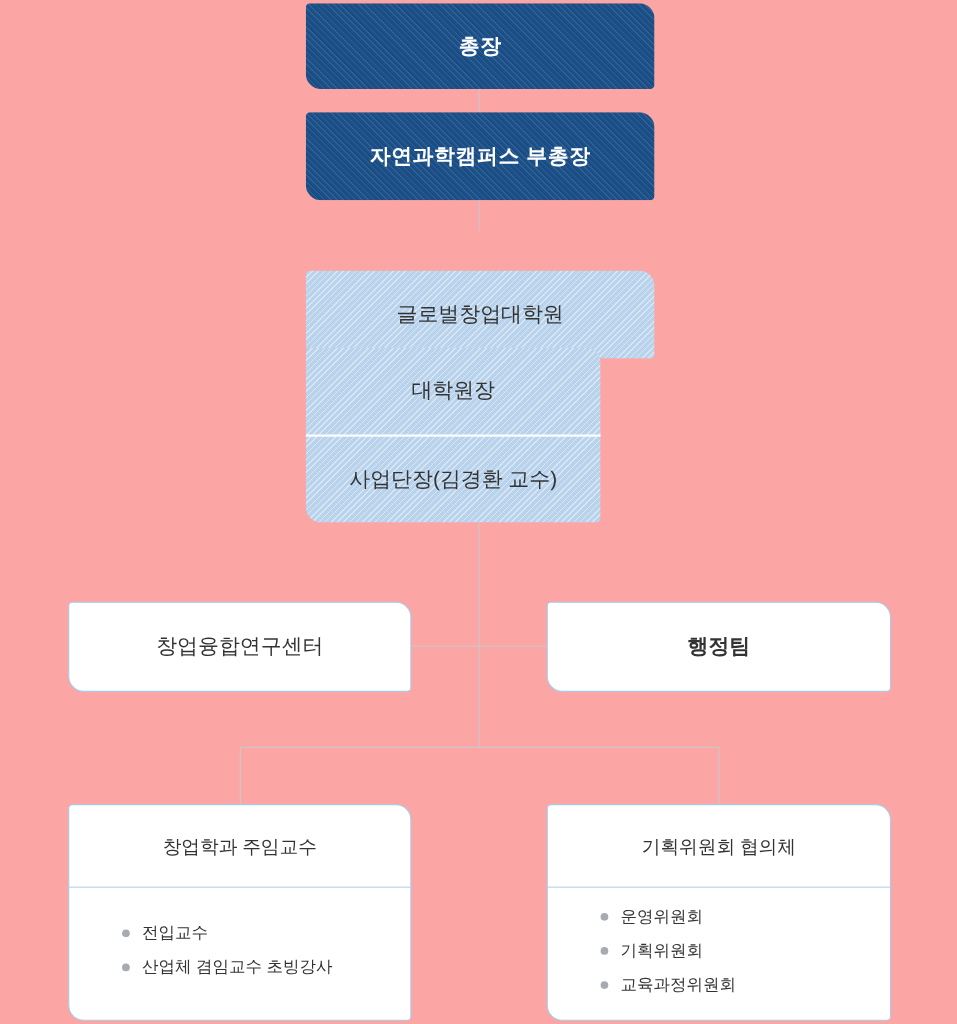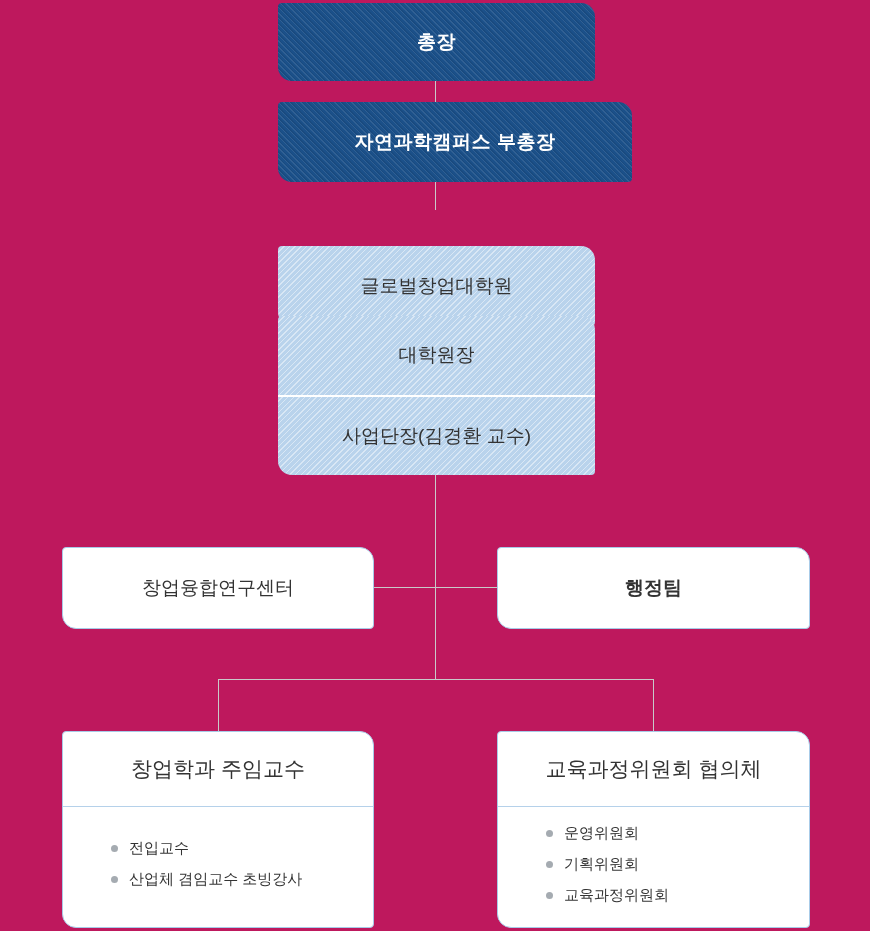--- a/index.html
+++ b/index.html
@@ -13,21 +13,21 @@
     --divider-light: #b5d1ea;
   }
   * { margin: 0; padding: 0; box-sizing: border-box; }
   html, body { background: #ffffff; }
   body { font-family: "Liberation Sans", "DejaVu Sans", sans-serif; }
 
   .canvas {
     position: relative;
     width: 870px;
     height: 931px;
-    background: #be185d;
+    background: #fca5a5;
     overflow: hidden;
   }
 
   .box {
     position: absolute;
     display: flex;
     align-items: center;
     justify-content: center;
     text-align: center;
     border-radius: 4px 14px 4px 14px;
@@ -76,23 +76,24 @@
     flex-direction: column;
     align-items: stretch;
     justify-content: flex-start;
     text-align: left;
   }
   .detail-title {
     height: 75px;
     display: flex;
     align-items: center;
     justify-content: center;
-    font-size: 21px;
+    font-size: 17px;
     color: var(--text-dark);
     border-bottom: 1px solid var(--divider-light);
+    font-family: Liberation Serif, serif;
   }
   .detail-list {
     flex: 1;
     display: flex;
     flex-direction: column;
     justify-content: center;
     gap: 12px;
     padding: 4px 10px 10px 48px;
   }
   .detail-item {
@@ -126,29 +127,29 @@
   <div class="line h" style="left:374px; top:587px; width:62px;"></div>
   <div class="line h" style="left:436px; top:587px; width:61px;"></div>
   <div class="line h" style="left:218px; top:679px; width:436px;"></div>
   <div class="line v" style="left:218px; top:679px; height:52px;"></div>
   <div class="line v" style="left:653px; top:679px; height:52px;"></div>
 
   <div class="box dark-box" style="left:278px; top:3px; width:317px; height:78px;">
     <span>총장</span>
   </div>
 
-  <div class="box dark-box" style="left:278px; top:102px; width:354px; height:80px;">
+  <div class="box dark-box" style="left:278px; top:102px; width:317px; height:80px;">
     <span>자연과학캠퍼스 부총장</span>
   </div>
 
   <div class="box striped-box" style="left:278px; top:210px; width:317px; height:80px;margin-top:36px;">
     <span>글로벌창업대학원</span>
   </div>
 
-  <div class="box striped-box split-box" style="left:278px; top:316px; width:317px; height:159px;">
+  <div class="box striped-box split-box" style="left:278px; top:316px; width:268px; height:159px;">
     <div class="split-row first">
       <span>대학원장</span>
     </div>
     <div class="split-row">
       <span>사업단장(김경환 교수)</span>
     </div>
   </div>
 
   <div class="box white-box" style="left:62px; top:547px; width:312px; height:82px;">
     <span>창업융합연구센터</span>
@@ -165,21 +166,21 @@
         <span>전입교수</span>
       </div>
       <div class="detail-item">
         <span class="bullet"></span>
         <span>산업체 겸임교수 초빙강사</span>
       </div>
     </div>
   </div>
 
   <div class="box white-box detail-box" style="left:497px; top:731px; width:313px; height:197px;">
-    <div class="detail-title">교육과정위원회 협의체</div>
+    <div class="detail-title">기획위원회 협의체</div>
     <div class="detail-list">
       <div class="detail-item">
         <span class="bullet"></span>
         <span>운영위원회</span>
       </div>
       <div class="detail-item">
         <span class="bullet"></span>
         <span>기획위원회</span>
       </div>
       <div class="detail-item">

